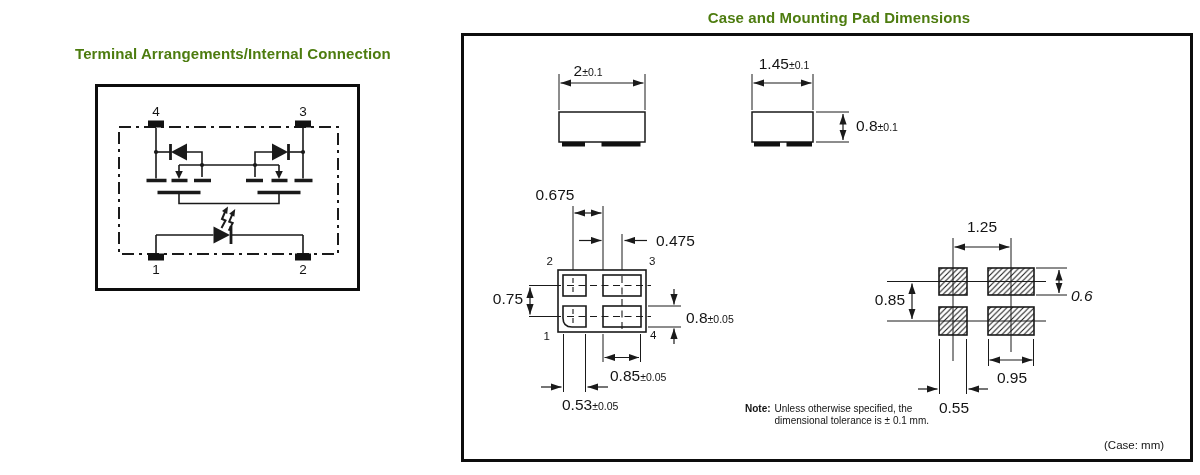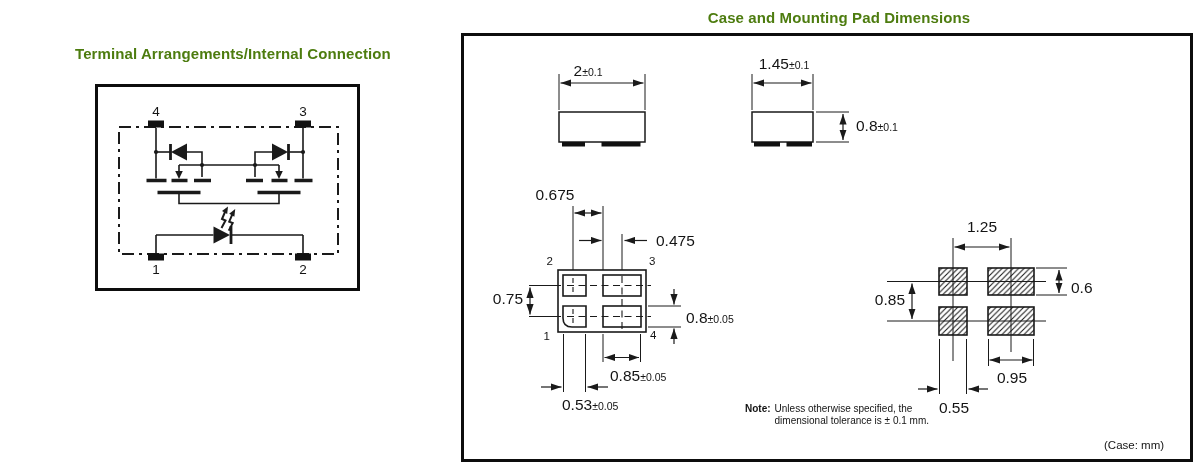--- a/index.html
+++ b/index.html
@@ -198,21 +198,21 @@
   <div class="dim" style="left:610px; top:368px;"><span>0.85</span><span class="tol">±0.05</span></div>
 
   <div class="dim" style="left:562px; top:397px;"><span>0.53</span><span class="tol">±0.05</span></div>
 
   <div class="pin rgt" style="left:553px; top:255px;">2</div>
   <div class="pin" style="left:649px; top:255px;">3</div>
   <div class="pin rgt" style="left:550px; top:330px;">1</div>
   <div class="pin" style="left:650px; top:329px;">4</div>
 
   <div class="dim ctr" style="left:982px; top:219px;">1.25</div>
-  <div class="dim" style="left:1071px; top:280px;">0.6</div>
+  <div class="dim" style="left:1071px; top:288px;font-style:italic;">0.6</div>
   <div class="dim rgt" style="left:905px; top:292px;">0.85</div>
   <div class="dim ctr" style="left:1012px; top:370px;">0.95</div>
   <div class="dim ctr" style="left:954px; top:400px;">0.55</div>
 
   <div class="note" style="left:705px; top:403px;margin-left:40px;">
     <span class="nlabel">Note:</span>
     <span>
       <span>Unless otherwise specified, the</span><br>
       <span>dimensional tolerance is ± 0.1 mm.</span>
     </span>

